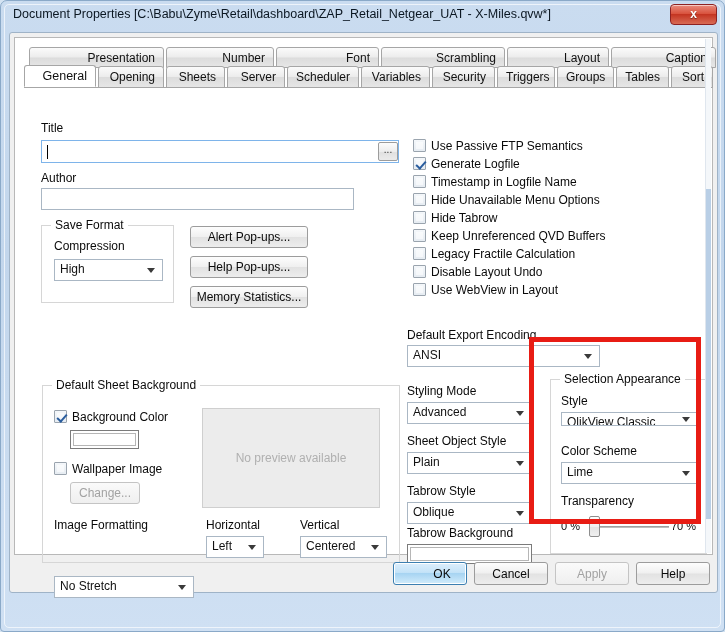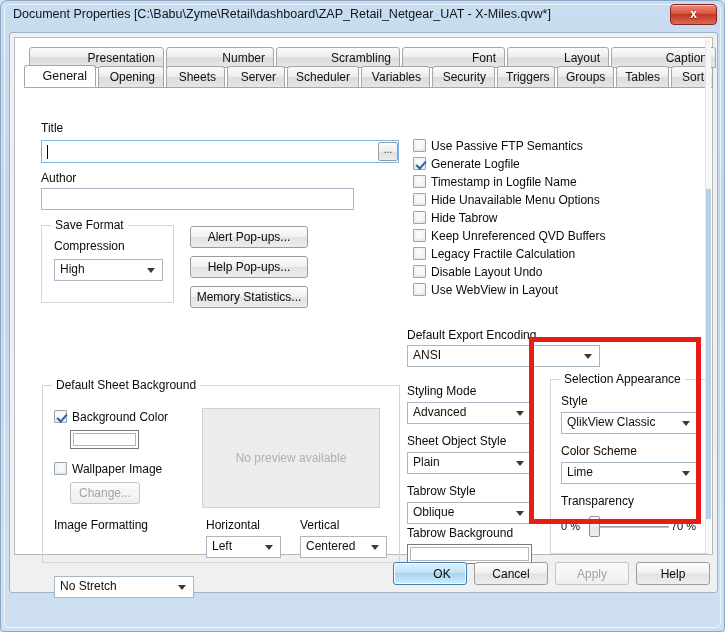--- a/index.html
+++ b/index.html
@@ -325,22 +325,22 @@
     <div class="close-btn">x</div>
   </div>
 
   <div class="client">
 
     <div class="tabpanel-outer">
 
       <div class="tabrow row1">
         <div class="tab" style="width:135px">Presentation</div>
         <div class="tab" style="width:108px">Number</div>
+        <div class="tab" style="width:103px">Font</div>
         <div class="tab" style="width:124px">Scrambling</div>
-        <div class="tab" style="width:103px">Font</div>
         <div class="tab" style="width:102px">Layout</div>
         <div class="tab" style="width:105px">Caption</div>
       </div>
 
       <div class="tabrow row2">
         <div class="tab selected" style="width:72px">General</div>
         <div class="tab" style="width:66px">Opening</div>
         <div class="tab" style="width:59px">Sheets</div>
         <div class="tab" style="width:58px">Server</div>
         <div class="tab" style="width:72px">Scheduler</div>
@@ -406,21 +406,21 @@
             <span>No preview available</span>
           </div>
 
           <div class="lbl" style="left:11px; top:132px;">Image Formatting</div>
           <div class="select" style="left:11px; top:150px; width:140px; height:22px;margin-top:40px;">
             <span>No Stretch</span>
             <span class="arrow"></span>
           </div>
 
           <div class="lbl" style="left:163px; top:132px;">Horizontal</div>
-          <div class="select" style="left:163px; top:150px; width:75px; height:22px;">
+          <div class="select" style="left:163px; top:150px; width:58px; height:22px;">
             <span>Left</span>
             <span class="arrow"></span>
           </div>
 
           <div class="lbl" style="left:257px; top:132px;">Vertical</div>
           <div class="select" style="left:257px; top:150px; width:87px; height:22px;">
             <span>Centered</span>
             <span class="arrow"></span>
           </div>
         </div>
@@ -443,21 +443,21 @@
           <span class="arrow"></span>
         </div>
 
         <div class="lbl" style="left:392px; top:438px;">Tabrow Background</div>
         <div class="swatch" style="left:392px; top:456px; width:125px; height:20px;"></div>
 
         <div class="group" style="left:535px; top:291px; width:157px; height:175px;">
           <div class="group-title">Selection Appearance</div>
 
           <div class="lbl" style="left:10px; top:14px;">Style</div>
-          <div class="select" style="left:10px; top:32px; width:137px; height:22px;">
+          <div class="select" style="left:10px; top:32px; width:137px; height:14px;">
             <span>QlikView Classic</span>
             <span class="arrow"></span>
           </div>
 
           <div class="lbl" style="left:10px; top:64px;">Color Scheme</div>
           <div class="select" style="left:10px; top:82px; width:137px; height:22px;">
             <span>Lime</span>
             <span class="arrow"></span>
           </div>
 

